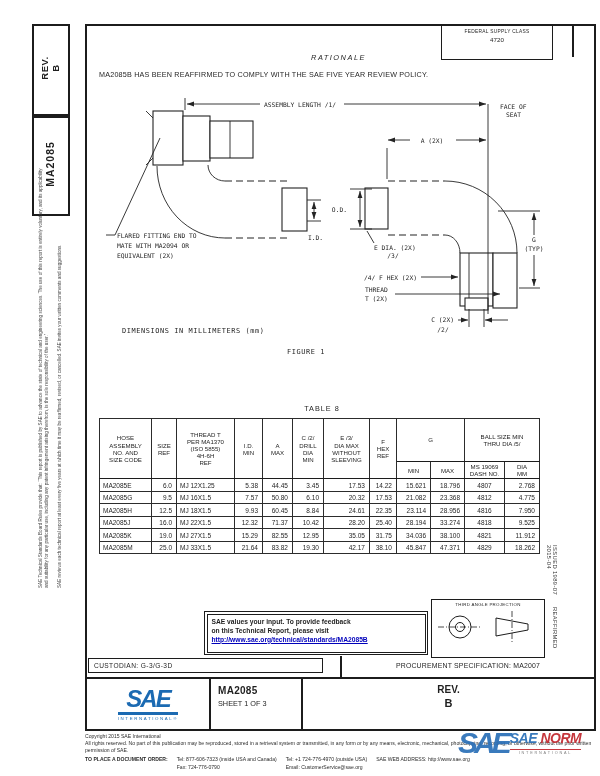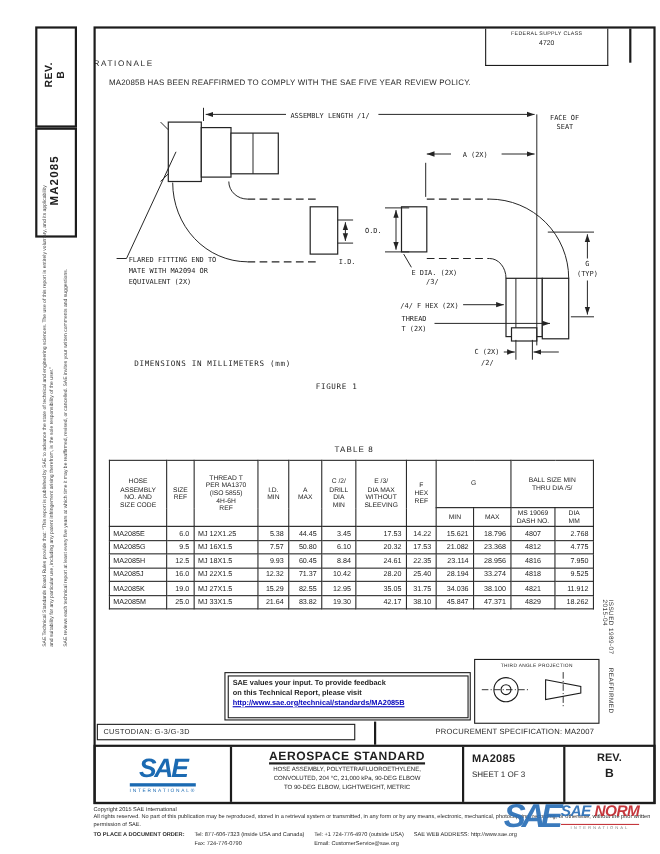--- a/index.html
+++ b/index.html
@@ -12,21 +12,21 @@
   .vrot{transform-origin:0 0;transform:rotate(-90deg);display:flex;align-items:center;justify-content:center;}
   #rev-rot{left:34px;top:110px;width:84px;height:32px;flex-direction:column;font-weight:bold;font-size:9.5px;letter-spacing:.5px;}
   #num-rot{left:34px;top:210px;width:92px;height:32px;font-weight:bold;font-size:10.5px;letter-spacing:1px;}
   #note1{left:38px;top:588px;width:420px;height:14px;font-size:4.6px;line-height:1.35;color:#444;display:block;}
   #note2{left:57px;top:588px;width:390px;height:8px;font-size:4.6px;color:#444;display:block;}
   
   #fsc-box{left:441px;top:26px;width:110px;height:30px;border-left:1.5px solid #1c1c1c;border-right:1.5px solid #1c1c1c;border-bottom:1.5px solid #1c1c1c;text-align:center;padding-top:3px;}
   #fsc-box .l1{font-size:4.8px;letter-spacing:.3px;}
   #fsc-box .l2{font-size:6.2px;margin-top:2px;}
   #fsc-line{left:572px;top:26px;width:2px;height:31px;background:#1c1c1c;}
-  #rationale{left:85px;top:53px;width:507px;text-align:left;font-size:7.4px;letter-spacing:1.5px;}
+  #rationale{left:85px;top:53px;width:507px;text-align:center;font-size:7.4px;letter-spacing:1.5px;font-style:italic;}
   #rationale-text{left:99px;top:70px;width:480px;font-size:7.2px;letter-spacing:.2px;}
   
   #fig{left:88px;top:90px;}
   .dline{stroke:#242424;stroke-width:.9;fill:none;}
   .oline{stroke:#242424;stroke-width:1.1;fill:#fff;}
   .dash{stroke:#242424;stroke-width:1.1;fill:none;stroke-dasharray:7 4;}
   .flab{font-family:"DejaVu Sans Mono",monospace;font-size:6.3px;fill:#242424;}
   .fcap{font-family:"DejaVu Sans Mono",monospace;font-size:6.9px;fill:#242424;letter-spacing:.6px;}
   
   #table-caption{left:85px;top:404px;width:474px;text-align:center;font-size:7.3px;letter-spacing:1px;}
@@ -399,28 +399,20 @@
 
 <div class="abs" id="custodian">CUSTODIAN: G-3/G-3D</div>
 <div class="abs" id="div-v"></div>
 <div class="abs" id="procurement">PROCUREMENT SPECIFICATION: MA2007</div>
 
 <div class="abs" id="title-block">
   <div class="tb-cell tb-logo">
     <span class="sae-word">SAE</span>
     <span class="sae-intl">INTERNATIONAL®</span>
   </div>
-  <div class="tb-cell tb-title">
-    <div class="doctype">AEROSPACE STANDARD</div>
-    <div class="sub">
-      <div>HOSE ASSEMBLY, POLYTETRAFLUOROETHYLENE,</div>
-      <div>CONVOLUTED, 204 °C, 21,000 kPa, 90-DEG ELBOW</div>
-      <div>TO 90-DEG ELBOW, LIGHTWEIGHT, METRIC</div>
-    </div>
-  </div>
   <div class="tb-cell tb-num">
     <div class="docnum">MA2085</div>
     <div class="sheet">SHEET 1 OF 3</div>
   </div>
   <div class="tb-cell tb-rev">
     <div class="rl">REV.</div>
     <div class="rv">B</div>
   </div>
 </div>
 

